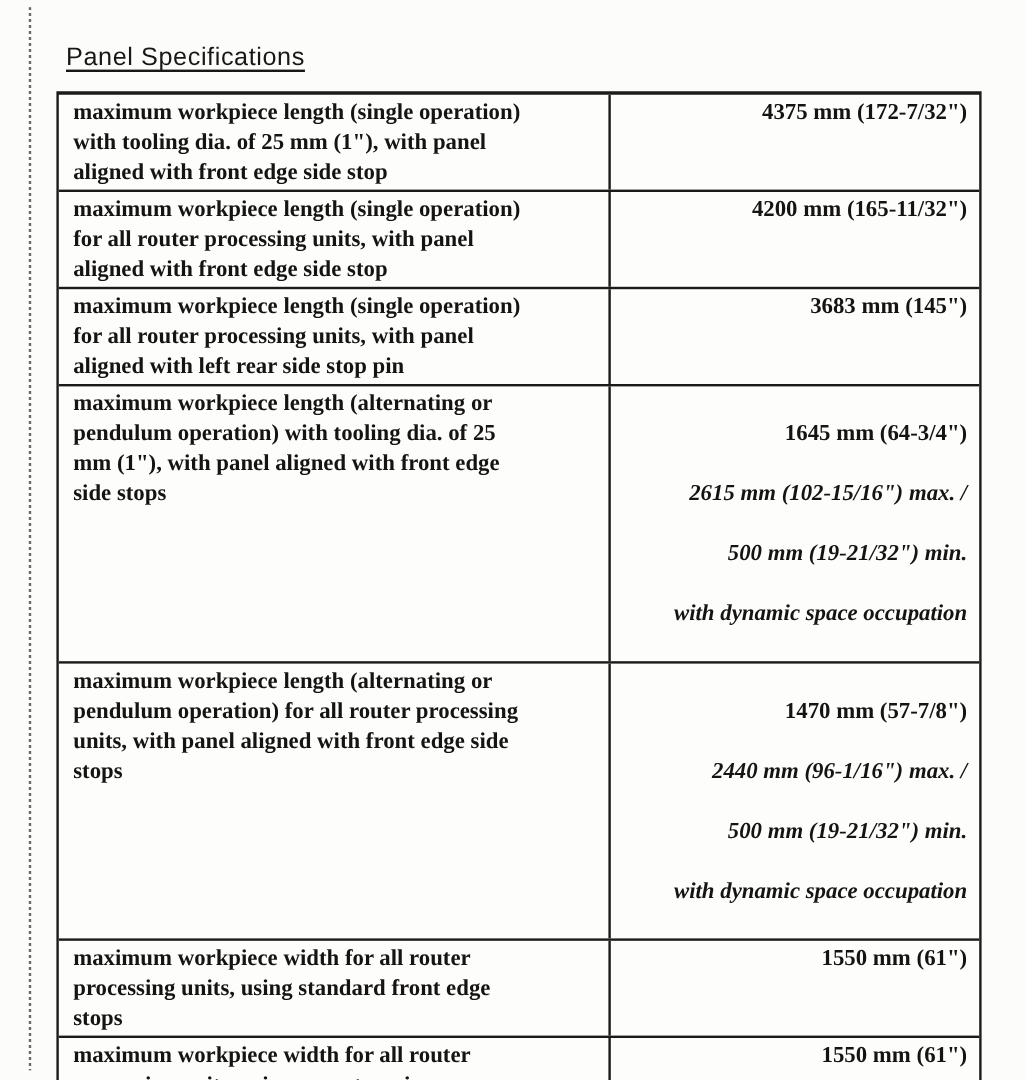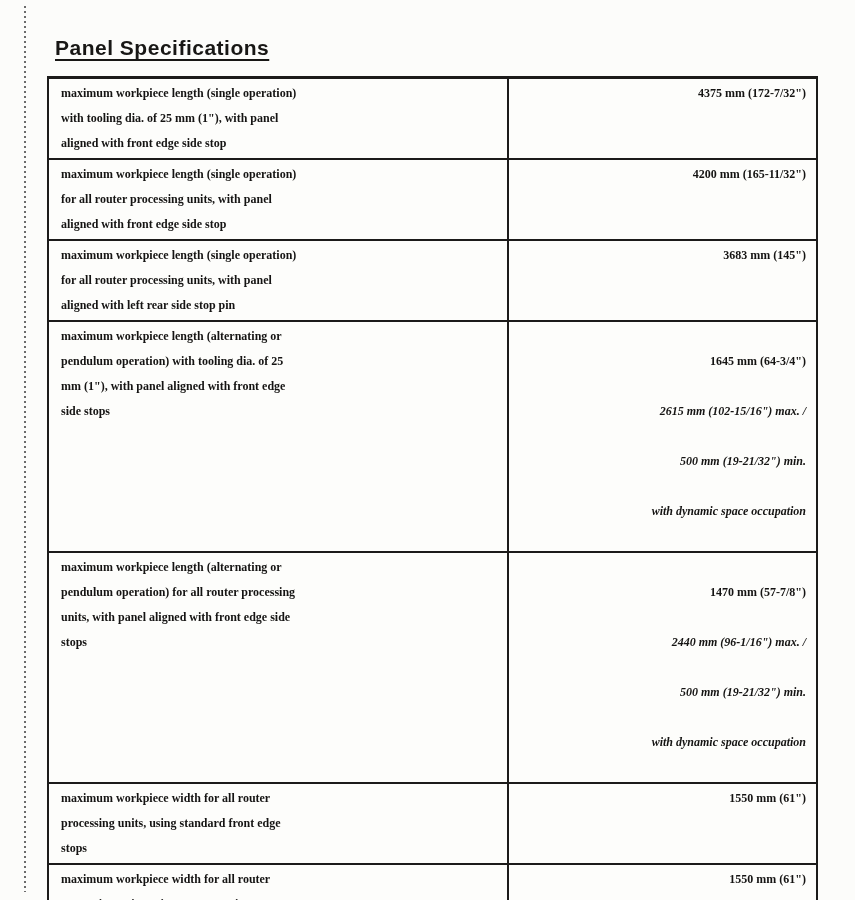--- a/index.html
+++ b/index.html
@@ -14,21 +14,21 @@
   .punch-line {
     position: absolute;
     left: 24px; top: 6px; bottom: 8px;
     width: 2px;
     background: repeating-linear-gradient(to bottom, #6b6b6b 0 2px, transparent 2px 5px);
   }
   .doc-title {
     position: absolute;
     left: 55px; top: 22px;
     font-family: "Liberation Sans", "DejaVu Sans", sans-serif;
-    font-weight: bold;
+    font-weight: normal;
     font-size: 21px;
     letter-spacing: 0.5px;
     text-decoration: underline;
     text-decoration-thickness: 2px;
     text-underline-offset: 4px;
     color: #181715;
   }
   .spec-table {
     position: absolute;
     left: 47px; top: 76px;
@@ -40,21 +40,21 @@
     background: #fdfdfb;
   }
   .row {
     display: flex;
     border-bottom: 2px solid #1c1b1a;
   }
   .row:last-child { border-bottom: none; }
   .cell {
     box-sizing: border-box;
     font-weight: bold;
-    font-size: 12px;
+    font-size: 19px;
     line-height: 25px;
     white-space: pre-line;
     padding: 2px 6px 2px 12px;
   }
   .spec {
     width: 458px;
     text-align: left;
   }
   .value {
     width: 309px;

